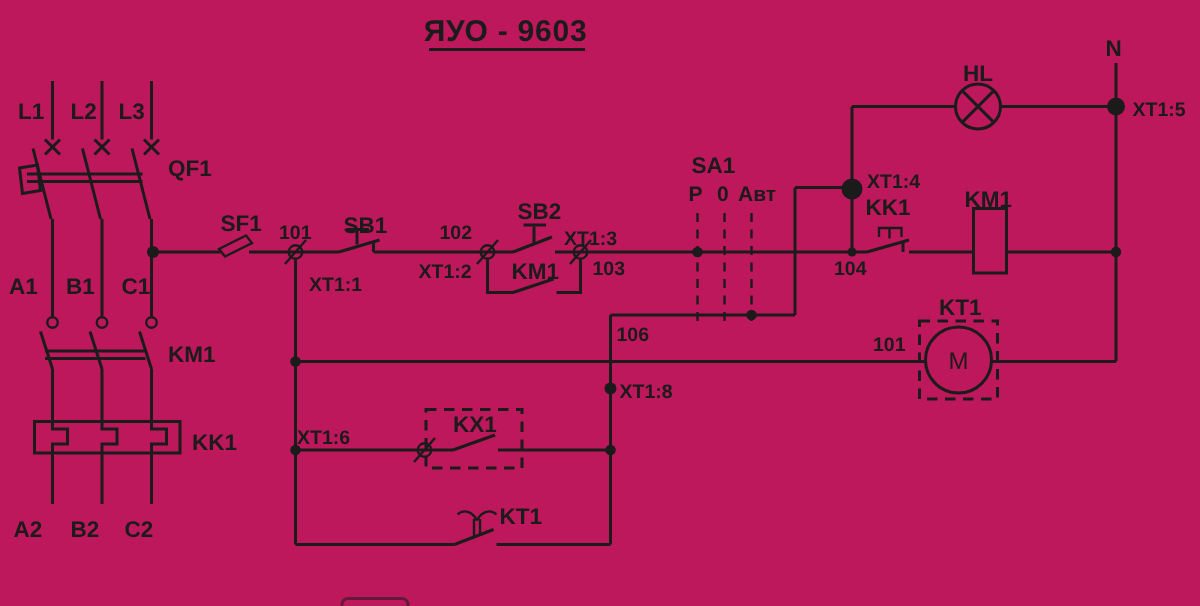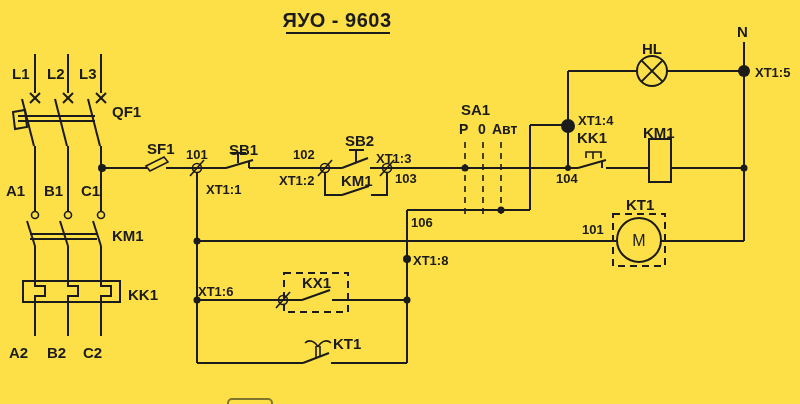--- a/index.html
+++ b/index.html
@@ -4,21 +4,21 @@
 <style>
   html,body{margin:0;padding:0;}
   body{
     width:800px;height:404px;
     background:#eef0ee;
     font-family:"Liberation Sans", sans-serif;
     overflow:hidden;
   }
   .sheet{
     width:800px;height:404px;
-    background:#fde047;
+    background:#be185d;
     position:relative;
   }
   svg text{
     font-family:"Liberation Sans", sans-serif;
     font-weight:bold;
     fill:#1b1b1b;
   }
   svg .t15{font-size:15px;}
   svg .t13{font-size:13px;}
   svg .t14{font-size:14px;}

